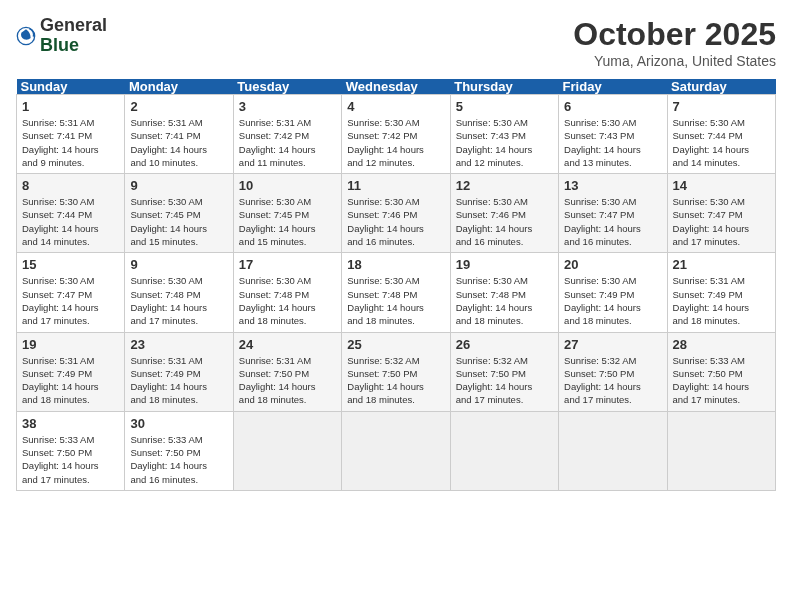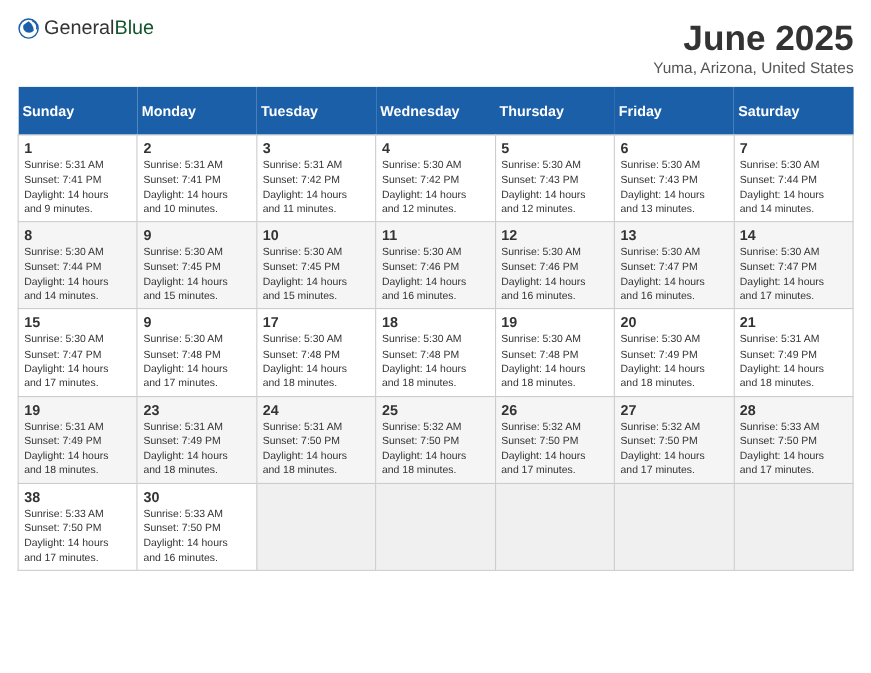--- a/index.html
+++ b/index.html
@@ -15,22 +15,23 @@
       justify-content: space-between;
       align-items: flex-start;
       margin-bottom: 10px;
     }
     .logo {
       display: flex;
       align-items: center;
     }
     .logo-text {
       display: flex;
+      flex-direction: column;
       font-size: 18px;
-      font-weight: normal;
+      font-weight: bold;
       line-height: 1.1;
     }
     .logo-general { color: #333; }
     .logo-blue { color: #14532d; }
     .logo-icon {
       width: 20px;
       height: 20px;
       margin-right: 4px;
     }
     .title-block {
@@ -47,21 +48,21 @@
       margin-left: 48px;
     }
     table {
       width: 100%;
       border-collapse: collapse;
       font-size: 10.5px;
     }
     thead tr th {
       background-color: #1a5fa8;
       color: #fff;
-      padding: 14px 4px;
+      padding: 0 4px;
       text-align: left;
       font-size: 13px;
       font-weight: bold;
     }
     tbody tr td {
       border: 1px solid #ccc;
       vertical-align: top;
       padding: 4px 5px;
       height: 75px;
       width: 14.28%;
@@ -95,21 +96,21 @@
       <circle cx="15" cy="15" r="13" fill="none" stroke="#1a5fa8" stroke-width="2"></circle>
       <path d="M15 5 Q22 10 22 18 Q18 22 12 20 Q6 16 8 10 Z" fill="#1a5fa8"></path>
       <path d="M20 4 Q28 8 26 16" stroke="#1a5fa8" stroke-width="2" fill="none"></path>
     </svg>
     <div class="logo-text">
       <span class="logo-general">General</span>
       <span class="logo-blue">Blue</span>
     </div>
   </div>
   <div class="title-block">
-    <div class="month-title">June 2025</div>
+    <div class="month-title">October 2025</div>
     <div class="subtitle">Yuma, Arizona, United States</div>
   </div>
 </div>
 
 <table>
   <thead>
     <tr>
       <th>Sunday</th>
       <th>Monday</th>
       <th>Tuesday</th>

